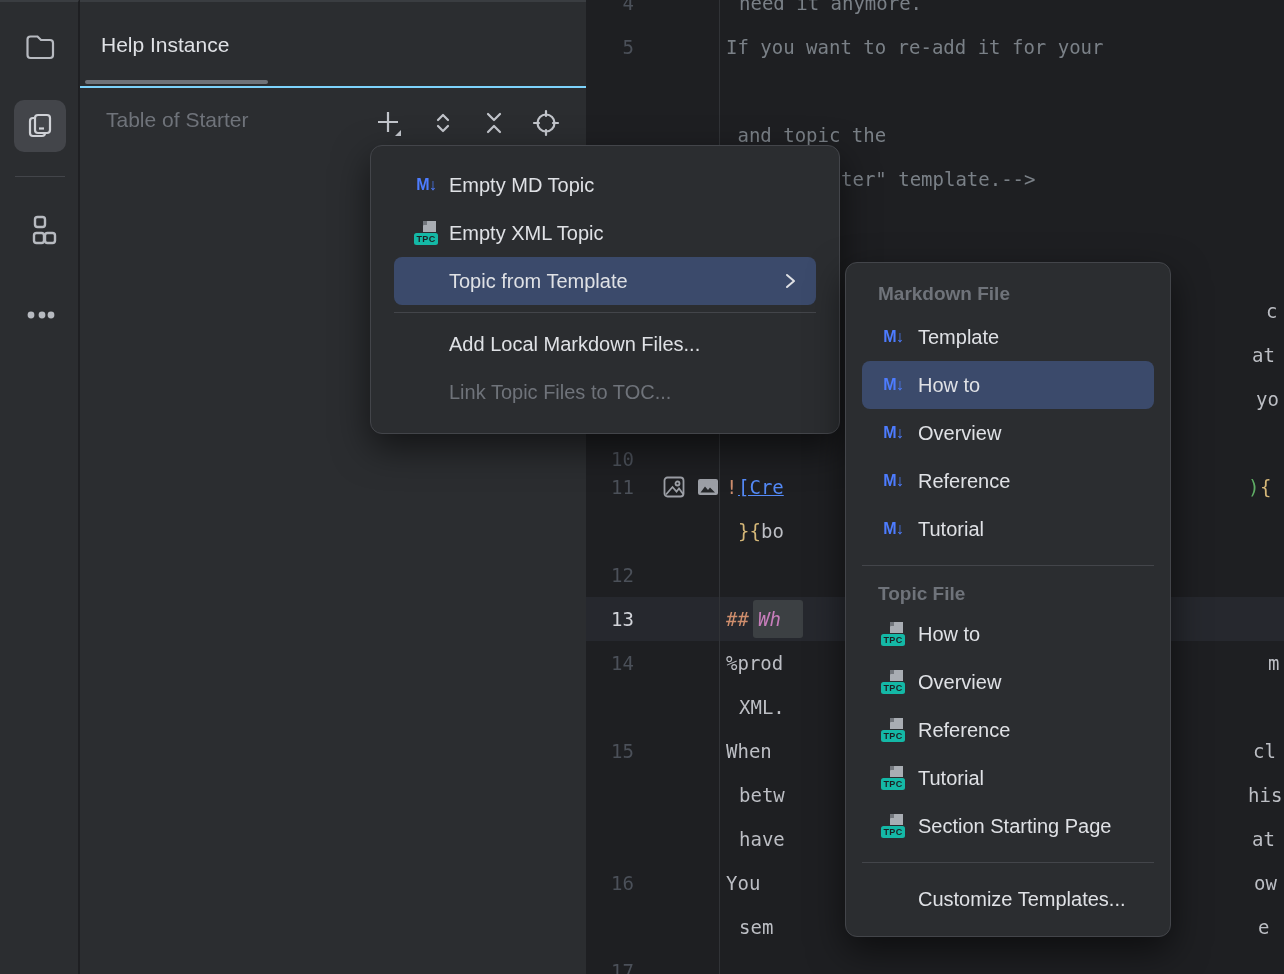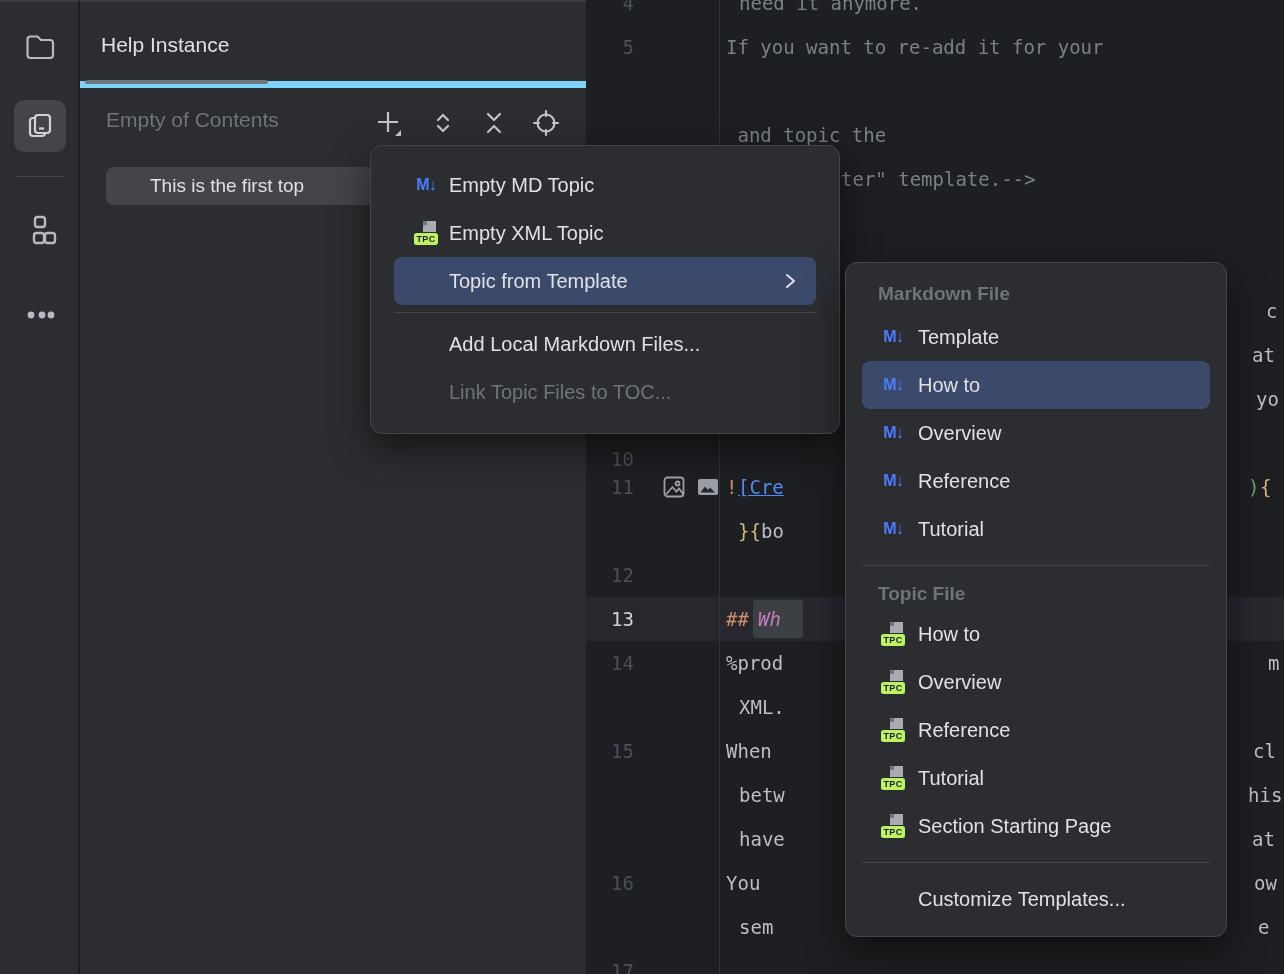--- a/index.html
+++ b/index.html
@@ -11,21 +11,21 @@
   .ltb{position:absolute;left:0;top:0;width:79px;height:974px;background:#2b2d30;
        border-right:1px solid #1e1f22;border-top:2px solid #3a3d41;}
   .ltb-btn{position:absolute;left:14px;width:52px;height:52px;border-radius:10px;
            display:flex;align-items:center;justify-content:center;}
   .ltb-btn.active{background:#43454a;}
   .ltb-sep{position:absolute;left:15px;width:50px;height:1px;background:#43454a;}
 
   
   .panel{position:absolute;left:80px;top:0;width:506px;height:974px;background:#2b2d30;
          border-top:2px solid #3a3d41;}
-  .tabbar{position:absolute;left:0;top:0;width:552px;height:86px;border-bottom:7px solid #7dd3fc;}
+  .tabbar{position:absolute;left:0;top:0;width:552px;height:86px;border-bottom:2px solid #7dd3fc;}
   .tab-title{position:absolute;left:21px;top:31px;font-size:21px;color:#dfe1e5;}
   .tab-underline{position:absolute;left:5px;top:78px;width:183px;height:4px;border-radius:2px;background:#6f737a;}
   .toc-head{position:absolute;left:26px;top:106px;font-size:21px;color:#6f737a;}
   .tbi{position:absolute;top:106px;width:30px;height:30px;display:flex;align-items:center;justify-content:center;}
   .toc-item{position:absolute;left:26px;top:165px;width:288px;height:38px;border-radius:7px;
             background:#43454a;color:#dfe1e5;font-size:19px;line-height:38px;padding-left:44px;
             white-space:nowrap;overflow:hidden;}
 
   
   .editor{position:absolute;left:586px;top:0;width:698px;height:974px;background:#1e1f22;overflow:hidden;}
@@ -43,21 +43,21 @@
   .c-link{color:#548af7;text-decoration:underline;}
   .c-grn{color:#5fad65;}
   .c-gold{color:#d5b778;}
   .c-pur{color:#c77dbb;font-style:italic;}
   .gut-ic{position:absolute;top:476px;width:22px;height:22px;}
 
   
   .menu{position:absolute;background:#2b2d30;border:1px solid #43454a;border-radius:12px;
         box-shadow:0 14px 36px rgba(0,0,0,.55);}
   .m1{left:370px;top:145px;width:470px;padding:15px 0 17px;z-index:10;}
-  .m2{left:845px;top:262px;width:382px;padding:12px 0 13px;z-index:11;}
+  .m2{left:845px;top:262px;width:326px;padding:12px 0 13px;z-index:11;}
   .mi{position:relative;height:48px;display:flex;align-items:center;margin:0 23px;border-radius:8px;
       padding:0 12px 0 17px;color:#dfe1e5;font-size:20px;white-space:nowrap;}
   .m2 .mi{margin:0 16px;padding-left:16px;}
   .mi.sel{background:#3b4a6b;}
   .mi.dis{color:#6f737a;}
   .ic{width:30px;flex:0 0 30px;margin-right:8px;display:flex;align-items:center;justify-content:center;}
   .m2 .ic{margin-right:10px;}
   .msep{height:1px;background:#43454a;margin:7px 23px;}
   .m2 .msep{margin:12px 16px;}
   .mhead{display:flex;align-items:center;height:38px;padding-left:32px;color:#6f737a;
@@ -65,21 +65,21 @@
   .mhead.h2{height:32px;}
   .sub-arrow{position:absolute;right:16px;top:14px;}
 
   
   .md-ic{font-size:16px;font-weight:800;color:#4d7cff;letter-spacing:-1px;}
   
   .tpc{position:relative;width:24px;height:24px;}
   .tpc-page{position:absolute;right:2px;top:0;width:13px;height:11px;background:#a9adb3;
             clip-path:polygon(32% 0,100% 0,100% 100%,0 100%,0 38%);}
   .tpc-fold{position:absolute;right:11px;top:0;width:4px;height:4px;background:#73777d;}
-  .tpc-badge{position:absolute;left:0;bottom:0;width:24px;height:12px;background:#bef264;border-radius:2.5px;
+  .tpc-badge{position:absolute;left:0;bottom:0;width:24px;height:12px;background:#14b8a6;border-radius:2.5px;
              color:#1e1f22;font-size:9px;font-weight:800;line-height:12px;text-align:center;letter-spacing:.3px;}
 </style>
 </head>
 <body>
 
 <div class="app">
 
   <div class="ltb">
     <div class="ltb-btn" style="top:19px;">
       <svg width="36" height="36" viewBox="0 0 36 36" fill="none" stroke="#b7bac0" stroke-width="2.2">
@@ -108,21 +108,21 @@
           <circle cx="31" cy="26" r="3.4" transform="translate(-2 0)"></circle>
       </svg>
     </div>
   </div>
 
   <div class="panel">
     <div class="tabbar">
       <div class="tab-title">Help Instance</div>
       <div class="tab-underline"></div>
     </div>
-    <div class="toc-head">Empty of Contents</div>
+    <div class="toc-head">Table of Starter</div>
 
     <div class="tbi" style="left:294px;">
       <svg width="30" height="30" viewBox="0 0 30 30" fill="none" stroke="#c2c5cb" stroke-width="2.2">
         <path d="M14 4v20M4 14h20"></path>
         <path d="M21 28h6v-6z" fill="#c2c5cb" stroke="none"></path>
       </svg>
     </div>
     <div class="tbi" style="left:348px;">
       <svg width="28" height="28" viewBox="0 0 28 28" fill="none" stroke="#c2c5cb" stroke-width="2.2" stroke-linecap="round" stroke-linejoin="round">
         <path d="M9 11l5-5 5 5M9 17l5 5 5-5"></path>
@@ -133,21 +133,20 @@
         <path d="M8 5l6 6 6-6M8 23l6-6 6 6"></path>
       </svg>
     </div>
     <div class="tbi" style="left:451px;">
       <svg width="28" height="28" viewBox="0 0 28 28" fill="none" stroke="#c2c5cb" stroke-width="2.2" stroke-linecap="round">
         <circle cx="14" cy="14" r="8.5"></circle>
         <path d="M14 2v5M14 21v5M2 14h5M21 14h5"></path>
       </svg>
     </div>
 
-    <div class="toc-item">This is the first top</div>
   </div>
 
   <div class="editor">
     <div class="caret-row"></div>
     <div class="word-hl"></div>
     <div class="gutter-line"></div>
 
     <div class="lnum" style="top:-19px;">4</div>
     <div class="lnum" style="top:25px;">5</div>
     <div class="lnum" style="top:437px;">10</div>

